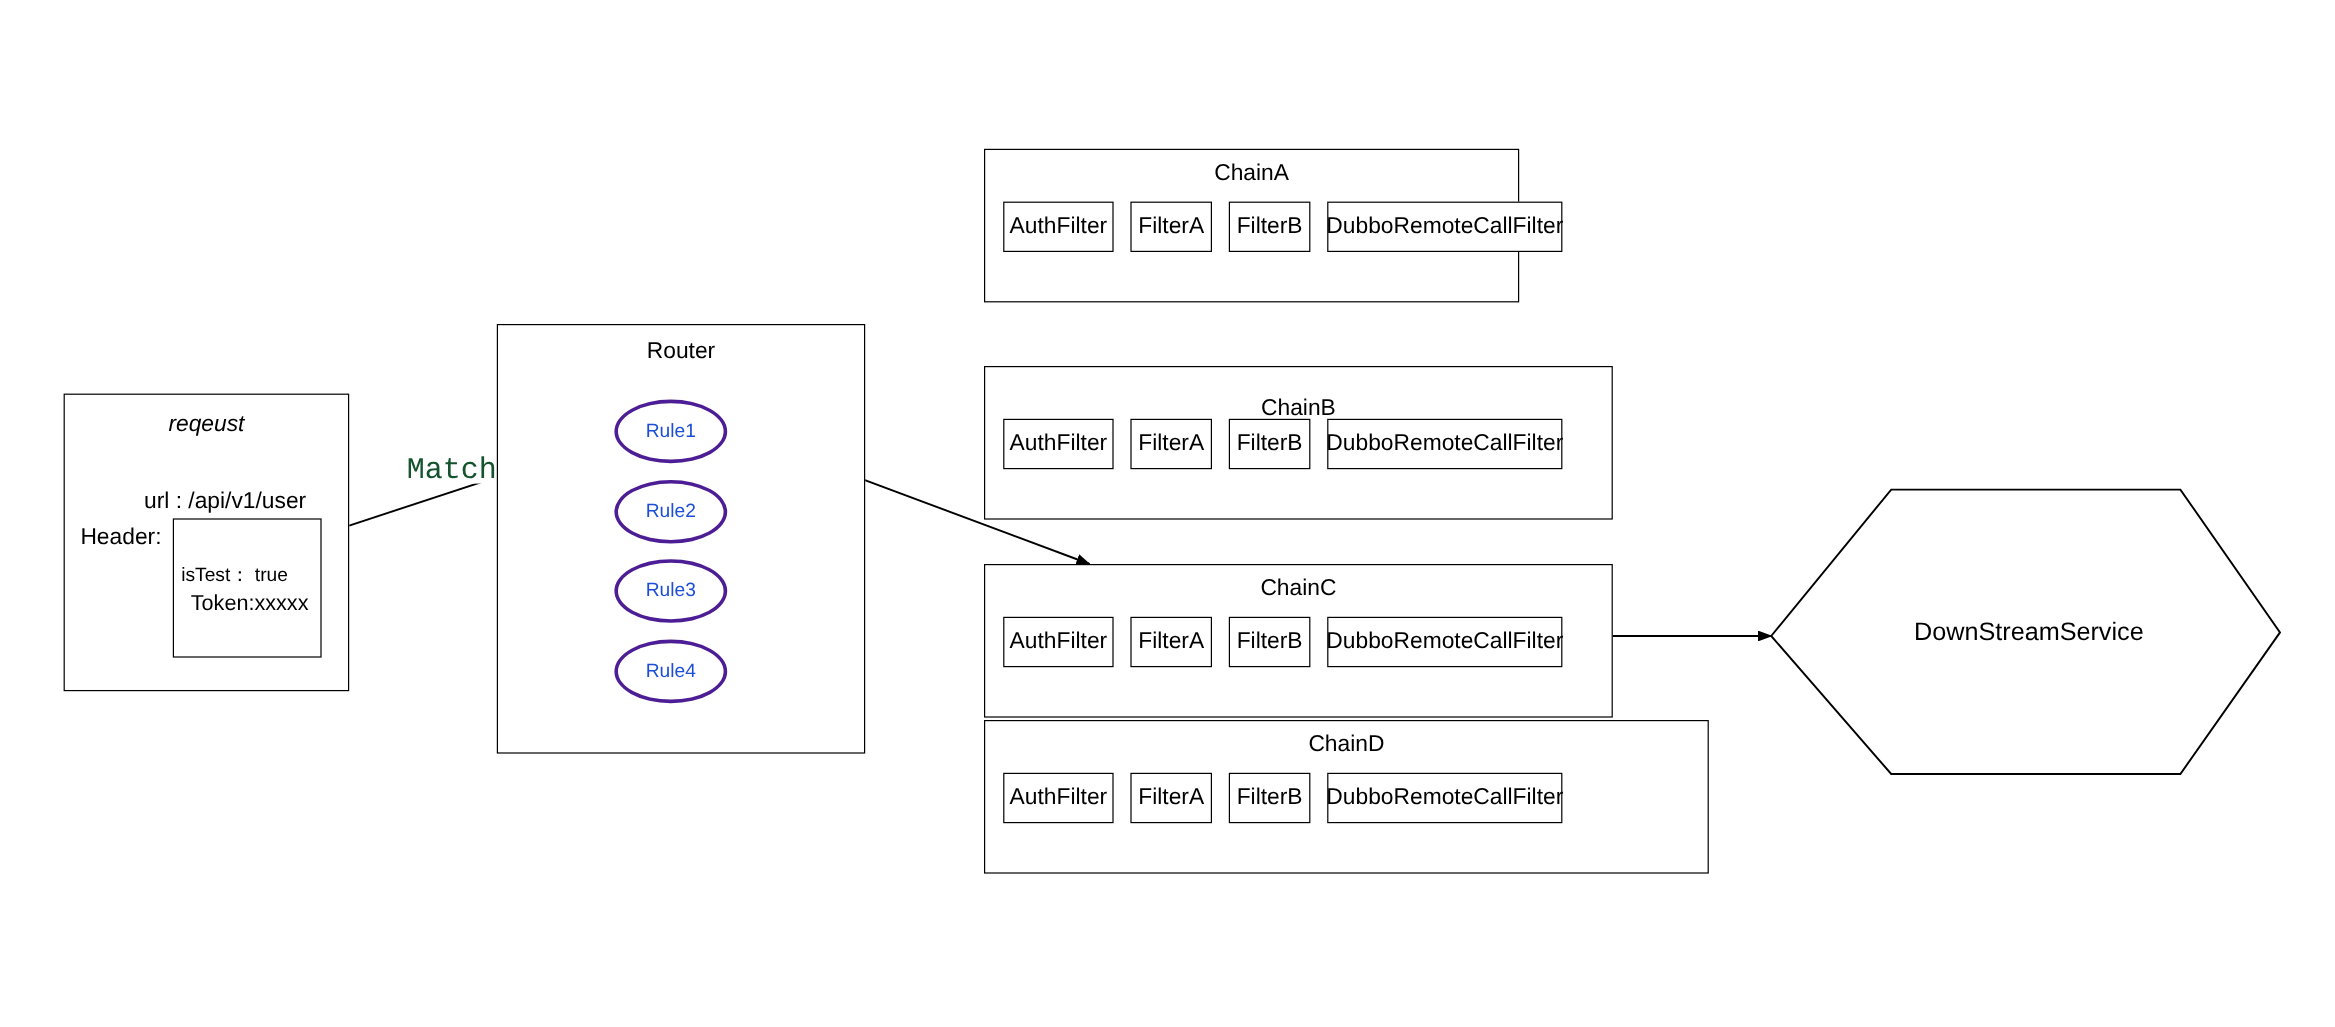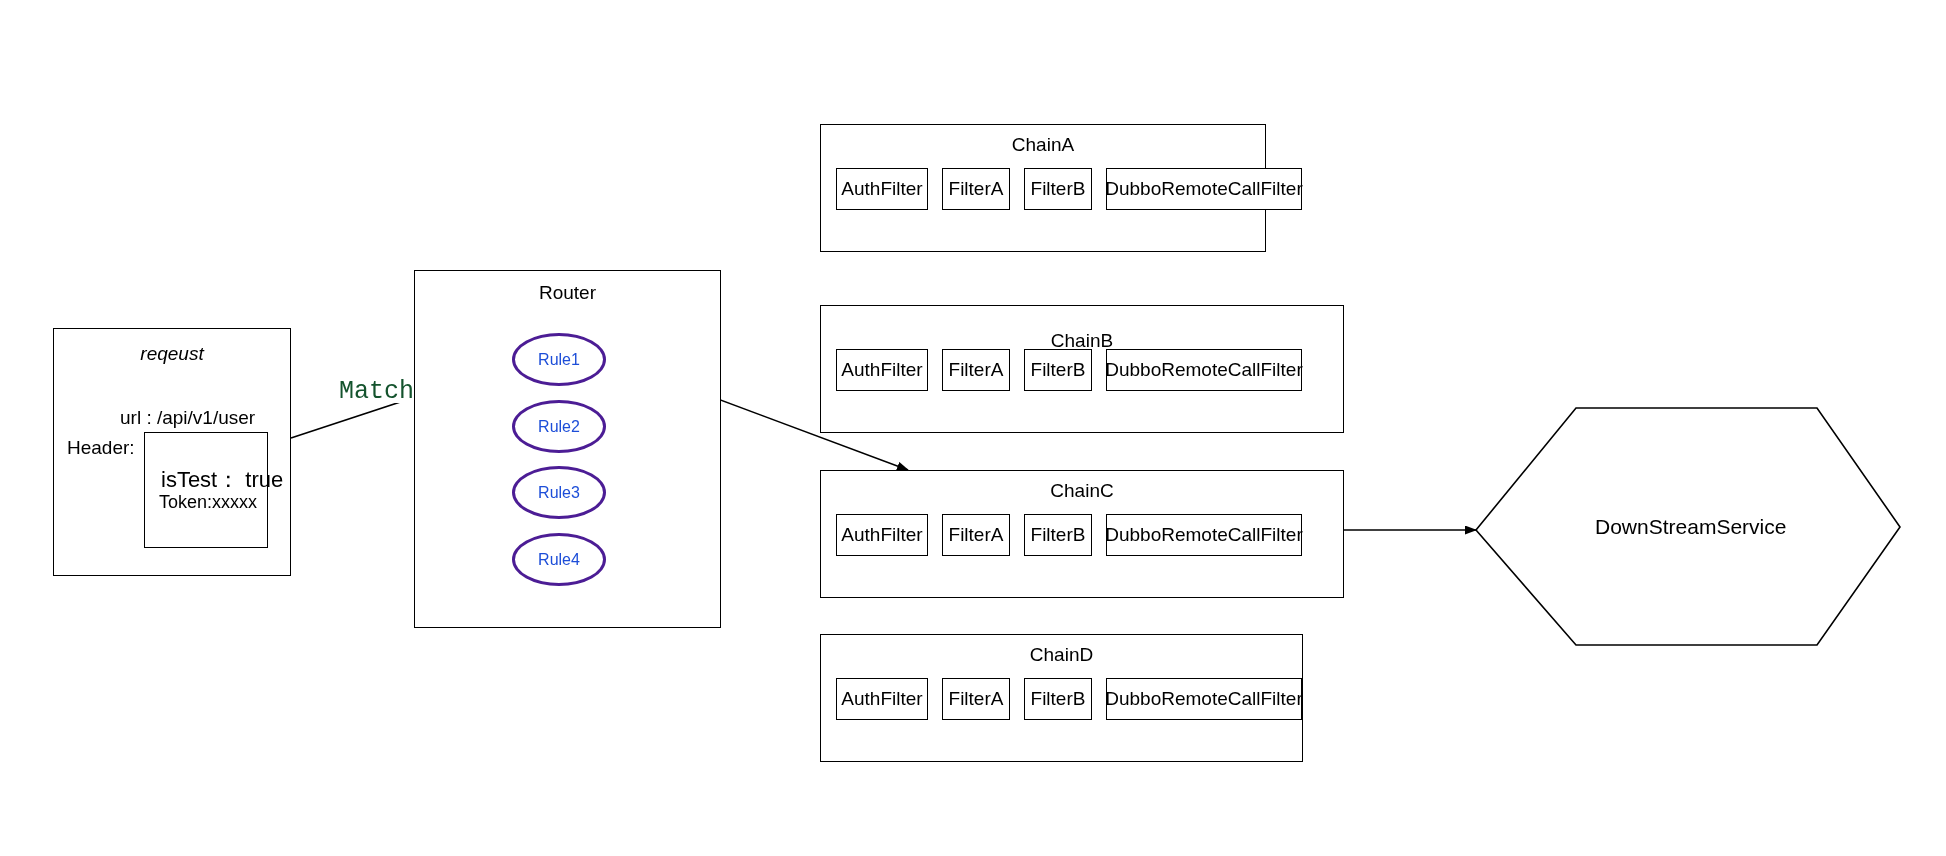--- a/index.html
+++ b/index.html
@@ -110,21 +110,21 @@
     <line x1="1343" y1="530" x2="1476" y2="530" stroke="#000000" stroke-width="1.6" marker-end="url(#arrowhead)"></line>
 
     <polygon points="1476,530 1576,408 1817,408 1900,527 1817,645 1576,645" fill="#ffffff" stroke="#000000" stroke-width="1.6"></polygon>
   </svg>
 
   <div class="node" style="left:53px; top:328px; width:238px; height:248px;">
     <div class="node-title" style="top:14px;font-style:italic;">reqeust</div>
     <div class="plain-text" style="left:22px; top:78px;margin-left:44px;">url : /api/v1/user</div>
     <div class="plain-text" style="left:13px; top:108px;">Header:</div>
     <div class="node" style="left:90px; top:103px; width:124px; height:116px;">
-      <div class="plain-text" style="left:16px; top:36px; font-size:22px;">isTest： true</div>
+      <div class="plain-text" style="left:6px; top:36px; font-size:16px;">isTest： true</div>
       <div class="plain-text" style="left:14px; top:58px; font-size:18px;">Token:xxxxx</div>
     </div>
   </div>
 
   <div class="edge-label" style="left:337px; top:381px;">Match</div>
 
   <div class="node" style="left:414px; top:270px; width:307px; height:358px;">
     <div class="node-title" style="top:11px;">Router</div>
 
     <div class="ellipse" style="left:97px; top:62px; width:94px; height:53px;">Rule1</div>
@@ -150,21 +150,21 @@
   </div>
 
   <div class="node" style="left:820px; top:470px; width:524px; height:128px;">
     <div class="node-title" style="top:9px;">ChainC</div>
     <div class="filter-box" style="left:15px; top:43px; width:92px; height:42px;">AuthFilter</div>
     <div class="filter-box" style="left:121px; top:43px; width:68px; height:42px;">FilterA</div>
     <div class="filter-box" style="left:203px; top:43px; width:68px; height:42px;">FilterB</div>
     <div class="filter-box" style="left:285px; top:43px; width:196px; height:42px;">DubboRemoteCallFilter</div>
   </div>
 
-  <div class="node" style="left:820px; top:634px; width:483px; height:128px;">
+  <div class="node" style="left:820px; top:600px; width:604px; height:128px;">
     <div class="node-title" style="top:9px;">ChainD</div>
     <div class="filter-box" style="left:15px; top:43px; width:92px; height:42px;">AuthFilter</div>
     <div class="filter-box" style="left:121px; top:43px; width:68px; height:42px;">FilterA</div>
     <div class="filter-box" style="left:203px; top:43px; width:68px; height:42px;">FilterB</div>
     <div class="filter-box" style="left:285px; top:43px; width:196px; height:42px;">DubboRemoteCallFilter</div>
   </div>
 
   <div class="hex-label" style="left:1595px; top:515px;">DownStreamService</div>
 
 </div>

